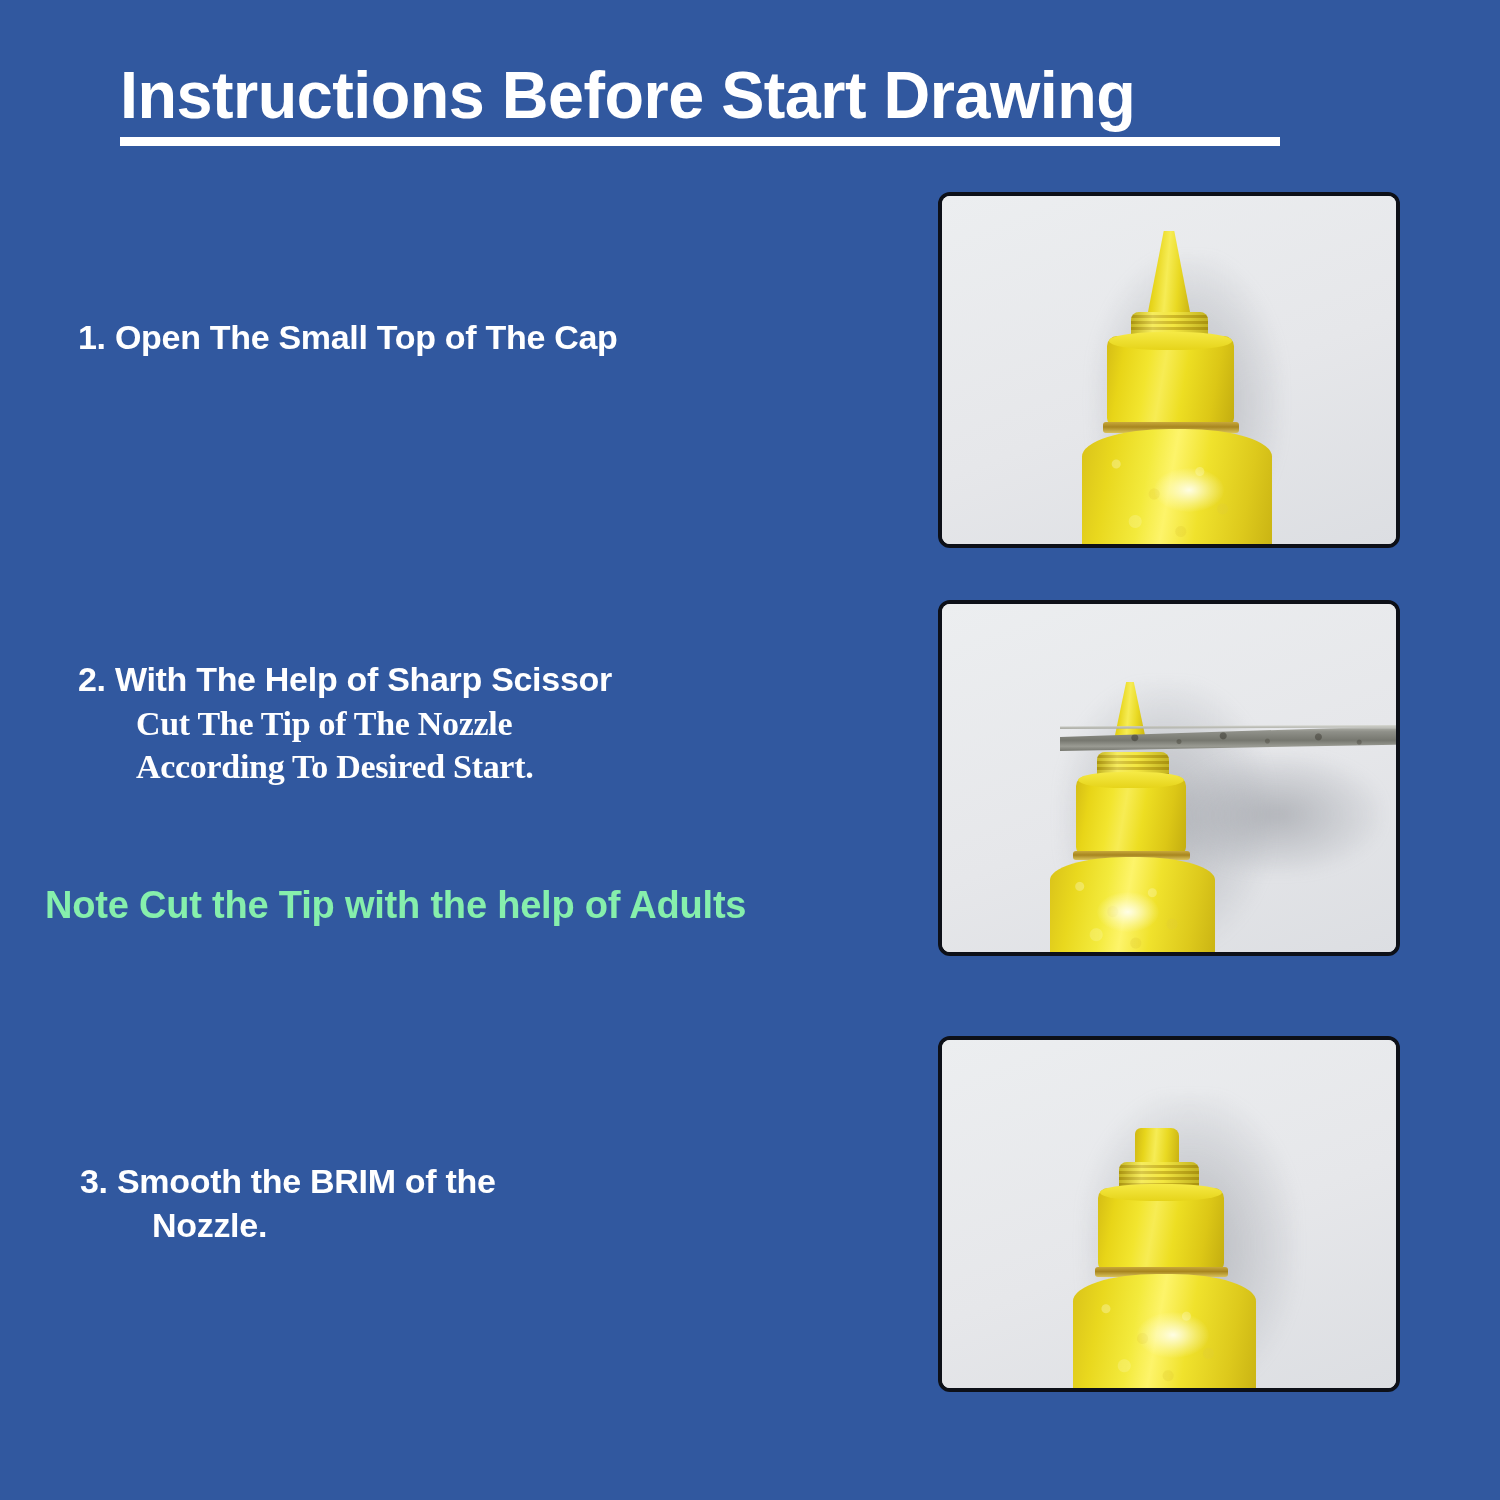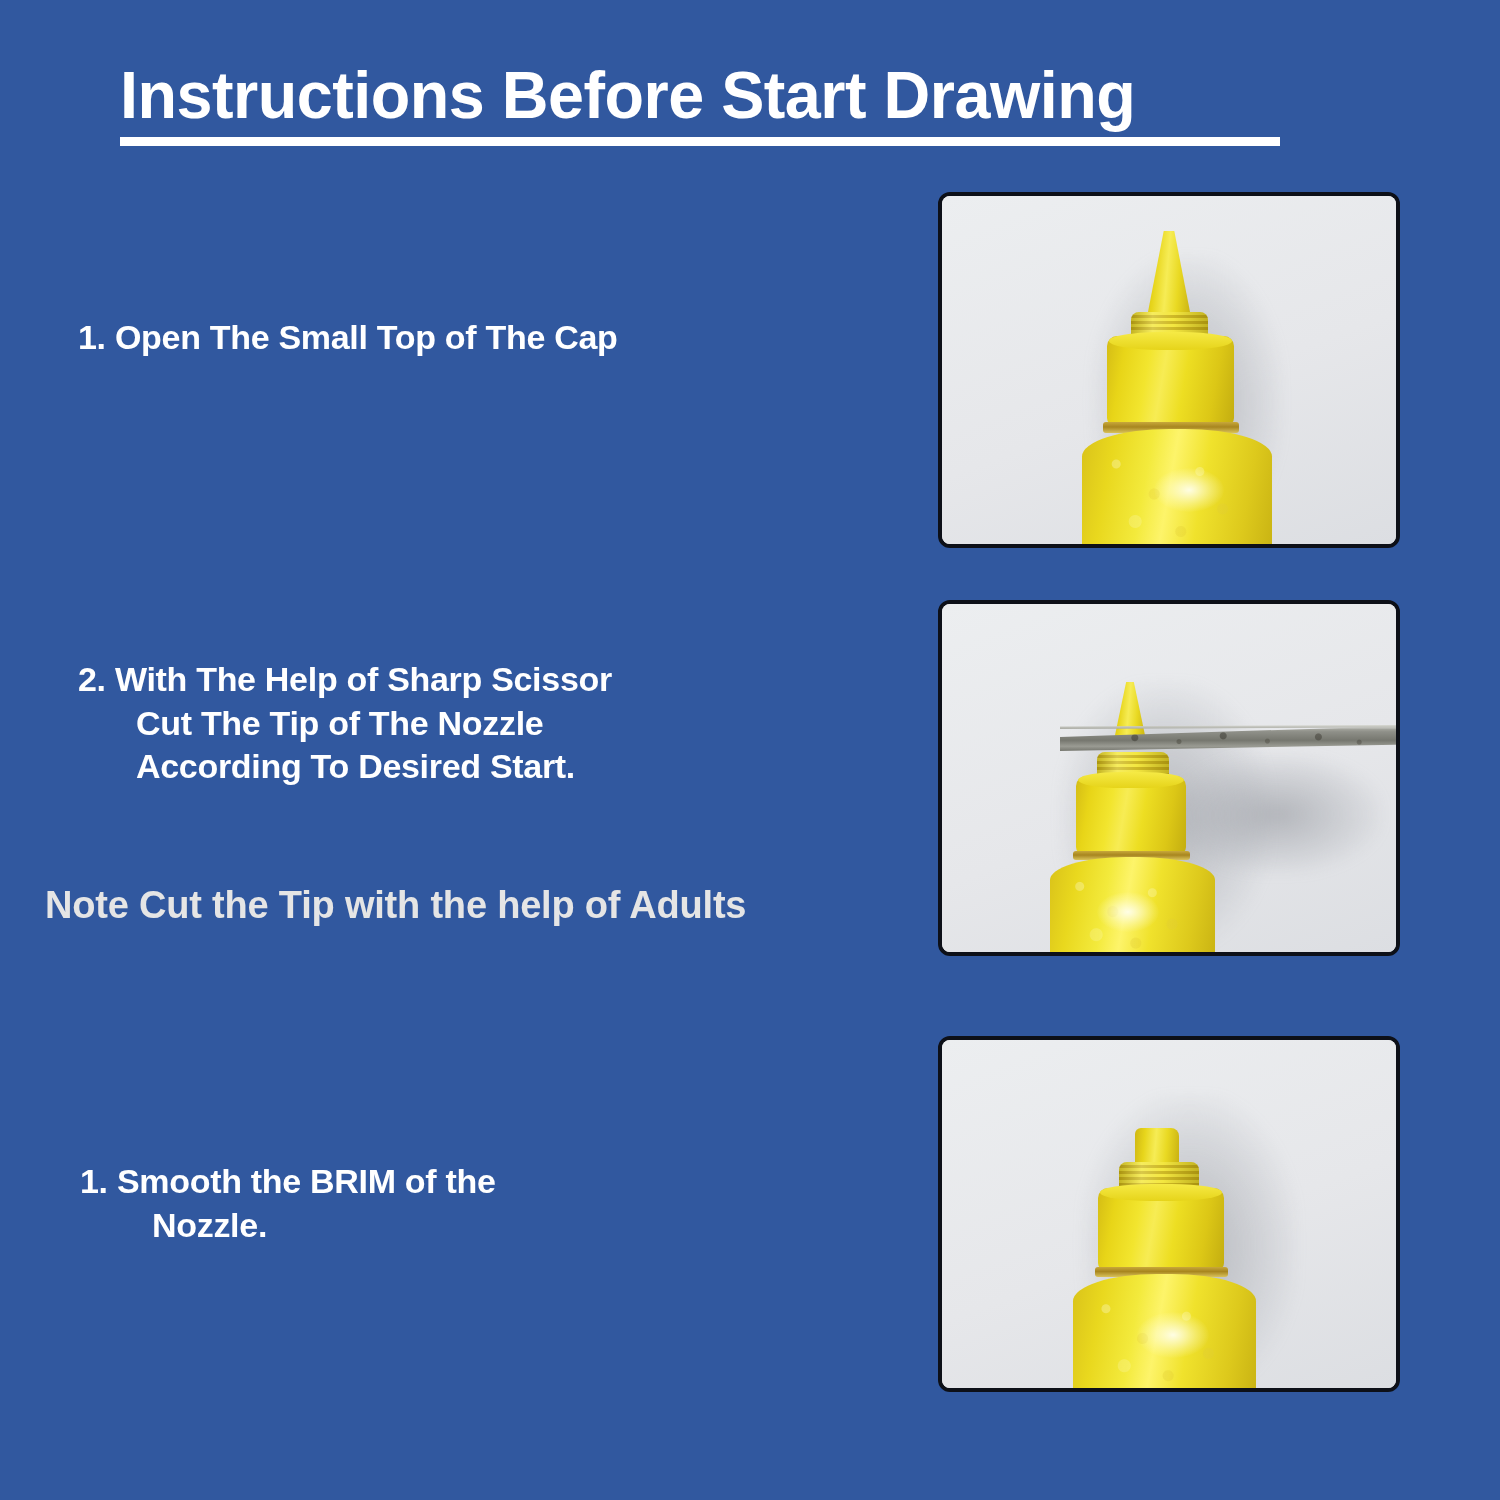--- a/index.html
+++ b/index.html
@@ -57,32 +57,32 @@
   .step {
     position: absolute;
     color: #ffffff;
     font-weight: bold;
     font-size: 34px;
     line-height: 1.28;
     letter-spacing: -0.3px;
     white-space: nowrap;
   }
   .step .ln { display: block; }
-  .step .ind { padding-left: 58px; }
+  .step .ind { padding-left: 58px; font-family: Liberation Serif, serif; }
   .step .ind2 { padding-left: 72px; }
 
   #step1 { left: 78px; top: 316px; }
   #step2 { left: 78px; top: 640px; margin-top: 18px; }
   #step3 { left: 80px; top: 1160px; }
 
   .note {
     position: absolute;
     left: 45px;
     top: 884px;
-    color: #e5e5e5;
+    color: #86efac;
     font-weight: bold;
     font-size: 38px;
     letter-spacing: -0.2px;
     white-space: nowrap;
   }
 
   
   .photo {
     position: absolute;
     border: 4px solid #0d1018;
@@ -213,21 +213,21 @@
 
     <div class="step" id="step2">
       <span class="ln">2. With The Help of Sharp Scissor</span>
       <span class="ln ind">Cut The Tip of The Nozzle</span>
       <span class="ln ind">According To Desired Start.</span>
     </div>
 
     <div class="note">Note Cut the Tip with the help of Adults</div>
 
     <div class="step" id="step3">
-      <span class="ln">1. Smooth the BRIM of the</span>
+      <span class="ln">3. Smooth the BRIM of the</span>
       <span class="ln ind2">Nozzle.</span>
     </div>
   </div>
 
   <div class="photo" id="photo1">
     <div class="photo-bg"></div>
     <div class="shadow-blob" style="left:150px; top:60px; width:190px; height:290px;"></div>
 
     <div class="bottle">
 

